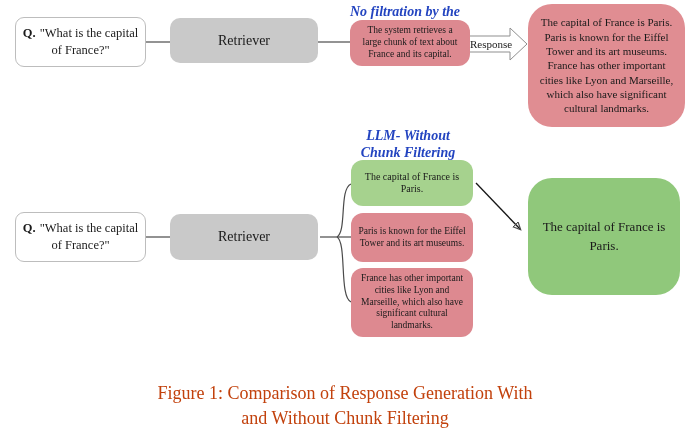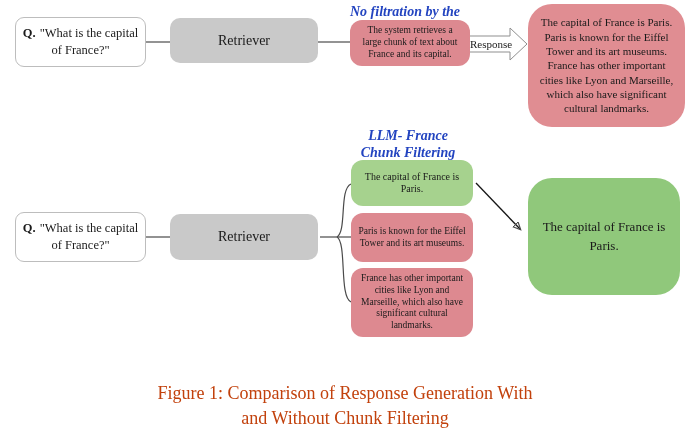--- a/index.html
+++ b/index.html
@@ -102,21 +102,21 @@
     <div>
       <span class="qprefix">Q.</span><span>"What is the capital of France?"</span>
     </div>
   </div>
 
   <div class="abs retriever center-flex" id="retriever-bottom">
     <span>Retriever</span>
   </div>
 
   <div class="abs blue-label" id="label-bottom">
-    <div>LLM- France</div>
+    <div>LLM- Without</div>
     <div>Chunk Filtering</div>
   </div>
 
   <div class="abs chunk chunk-green center-flex" id="chunk-b1">
     <span>The capital of France is Paris.</span>
   </div>
 
   <div class="abs chunk chunk-pink center-flex" id="chunk-b2">
     <span>Paris is known for the Eiffel Tower and its art museums.</span>
   </div>

